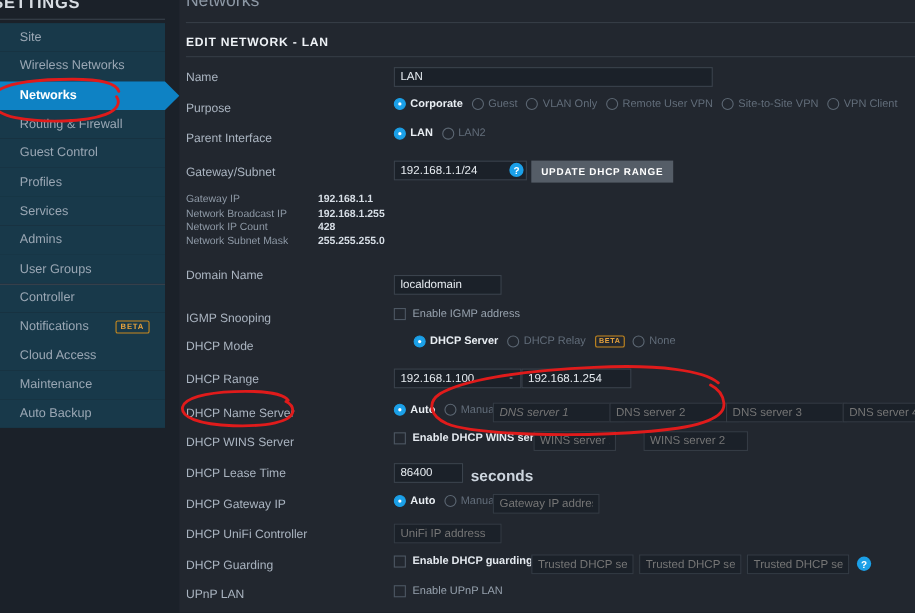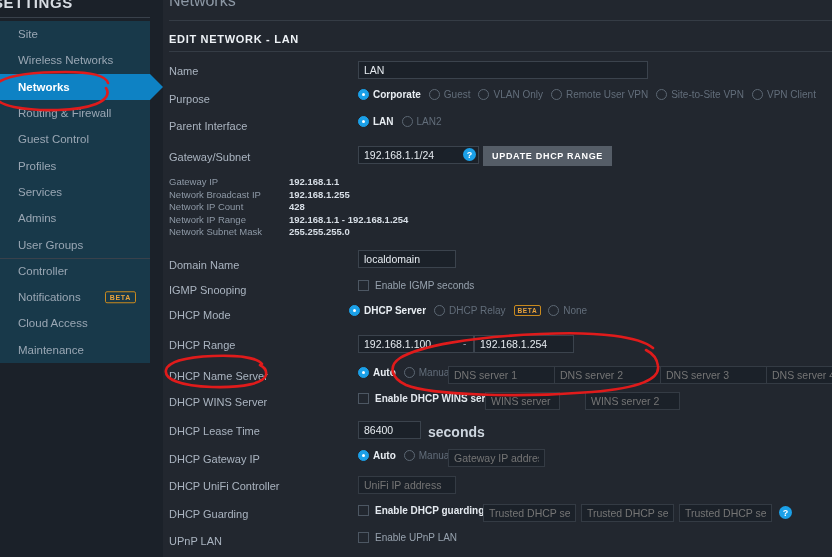--- a/index.html
+++ b/index.html
@@ -185,20 +185,23 @@
         <div class="side-item">
           <span>Notifications</span>
           <span class="beta-badge">BETA</span>
         </div>
         <div class="side-item">
           <span>Cloud Access</span>
         </div>
         <div class="side-item">
           <span>Maintenance</span>
         </div>
+        <div class="side-item">
+          <span>Auto Backup</span>
+        </div>
       </div>
   </div>
 
   <div id="main">
 
     <div class="page-title">Networks</div>
     <div class="hr" style="top:20px;"></div>
     <div class="section-title">EDIT NETWORK - LAN</div>
     <div class="hr" style="top:51px;"></div>
 
@@ -257,40 +260,36 @@
         </div>
         <div class="r">
           <span class="info-k">Network Broadcast IP</span>
           <span class="info-v">192.168.1.255</span>
         </div>
         <div class="r">
           <span class="info-k">Network IP Count</span>
           <span class="info-v">428</span>
         </div>
         <div class="r">
-          <span class="info-k">Network IP Range</span>
-          <span class="info-v">192.168.1.1 - 192.168.1.254</span>
-        </div>
-        <div class="r">
           <span class="info-k">Network Subnet Mask</span>
           <span class="info-v">255.255.255.0</span>
         </div>
       </div>
 
-    <div class="row-label" style="top:259px;">Domain Name</div>
+    <div class="row-label" style="top:245px;">Domain Name</div>
     <input class="txt field" style="left: 195px; top: 250px; width: 98px;" value="localdomain">
 
     <div class="row-label" style="top:284px;">IGMP Snooping</div>
     <div class="field checkrow" style="left:195px; top:280px;">
       <span class="cbox"></span>
-      <span class="cb-label">Enable IGMP seconds</span>
+      <span class="cb-label">Enable IGMP address</span>
     </div>
 
     <div class="row-label" style="top:309px;">DHCP Mode</div>
-    <div class="field radio-group" id="dhcpmode-group" style="left:186px; top:305px;text-align:center;">
+    <div class="field radio-group" id="dhcpmode-group" style="left:213px; top:305px;text-align:center;">
         <div class="radio-opt sel">
           <span class="radio on"></span>
           <span class="radio-label">DHCP Server</span>
         </div>
         <div class="radio-opt">
           <span class="radio"></span>
           <span class="radio-label">DHCP Relay</span>
         </div>
         <span class="beta-inline">BETA</span>
         <div class="radio-opt">
@@ -308,21 +307,21 @@
     <div class="field radio-group" id="dns-group" style="left:195px; top:367px;">
         <div class="radio-opt sel">
           <span class="radio on"></span>
           <span class="radio-label">Auto</span>
         </div>
         <div class="radio-opt">
           <span class="radio"></span>
           <span class="radio-label">Manual</span>
         </div>
       </div>
-    <input class="txt ph-only dim field" style="left: 285px; top: 366px; width: 120px;" placeholder="DNS server 1">
+    <input class="txt ph-only dim field" style="left: 285px; top: 366px; width: 120px; font-style: italic;" placeholder="DNS server 1">
     <input class="txt ph-only dim field" style="left: 391px; top: 366px; width: 118px;" placeholder="DNS server 2">
     <input class="txt ph-only dim field" style="left: 497px; top: 366px; width: 110px;" placeholder="DNS server 3">
     <input class="txt ph-only dim field" style="left: 603px; top: 366px; width: 101px;" placeholder="DNS server 4">
 
     <div class="row-label" style="top:396px;">DHCP WINS Server</div>
     <div class="field checkrow" style="left:195px; top:393px;">
       <span class="cbox"></span>
       <span class="cb-label bold">Enable DHCP WINS server</span>
     </div>
     <input class="txt ph-only dim field" style="left: 322px; top: 392px; width: 75px;" placeholder="WINS server 1">

